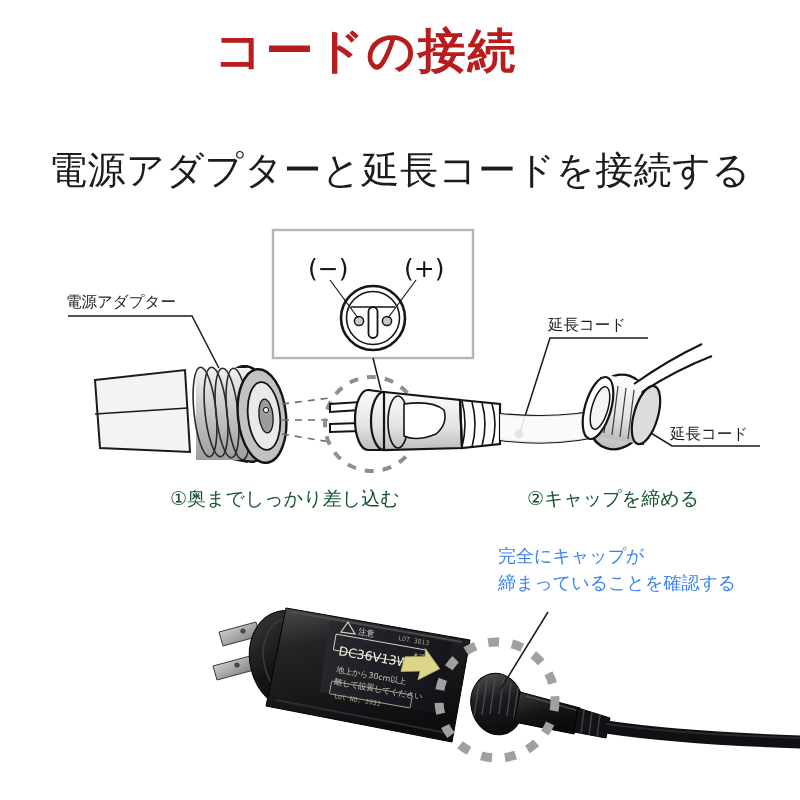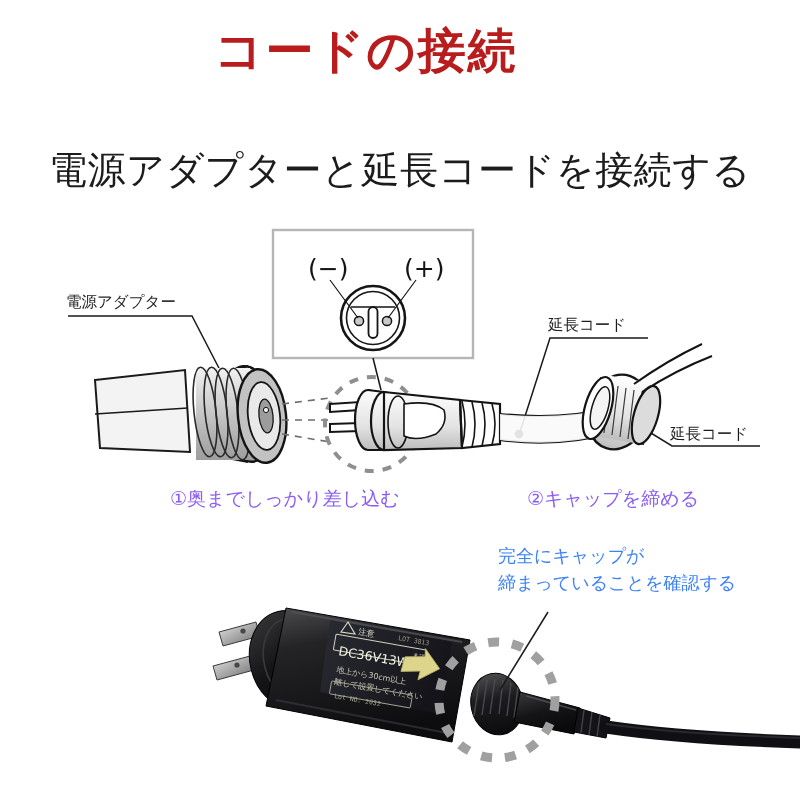--- a/index.html
+++ b/index.html
@@ -61,21 +61,21 @@
     white-space: nowrap;
   }
   .lbl-adapter { left: 66px;  top: 292px; }
   .lbl-extcord { left: 548px; top: 315px; }
   .lbl-cap     { left: 670px; top: 424px; }
 
   .step {
     position: absolute;
     font-size: 19px;
     line-height: 1.35;
-    color: #8b5cf6;
+    color: #14532d;
     white-space: nowrap;
   }
   .step-1 { left: 170px; top: 486px; }
   .step-2 { left: 527px; top: 486px; }
 
   .note {
     position: absolute;
     left: 186px;
     top: 518px;
     font-size: 15px;

